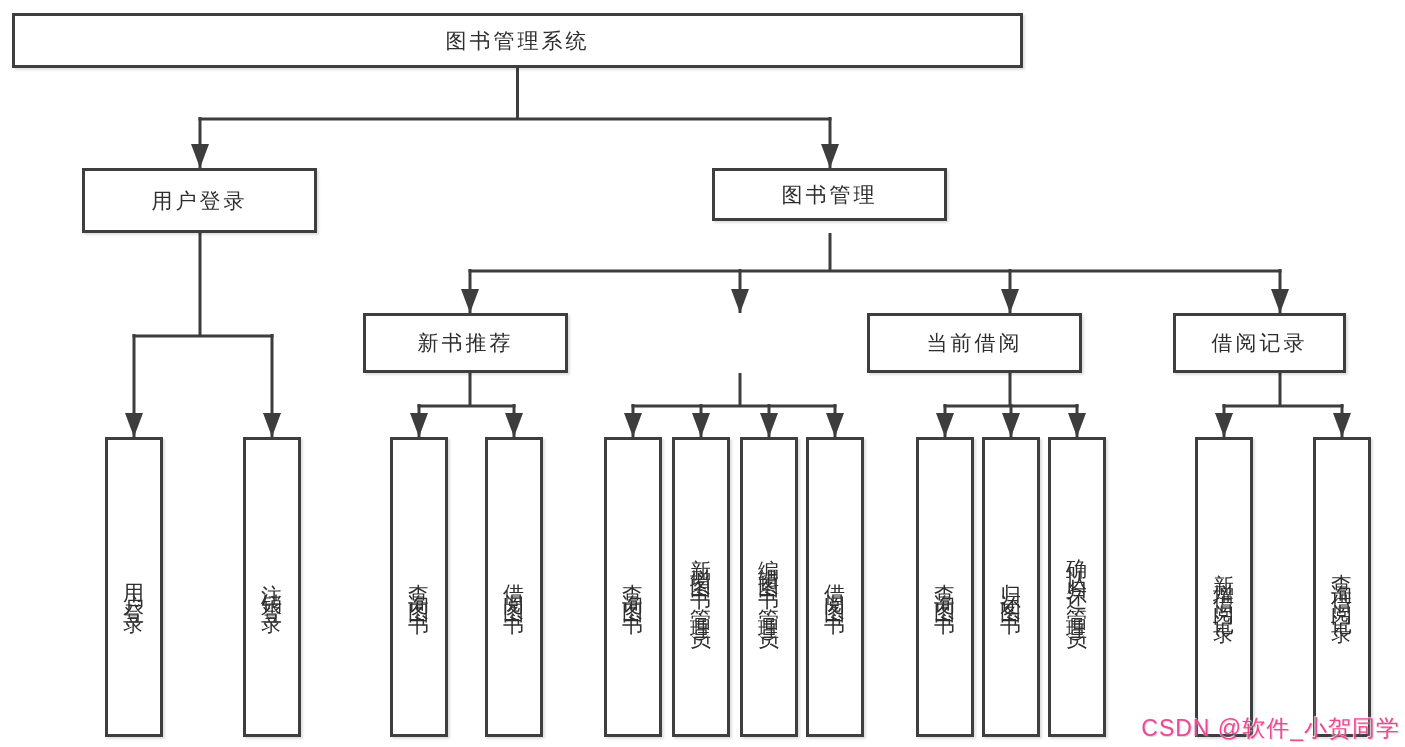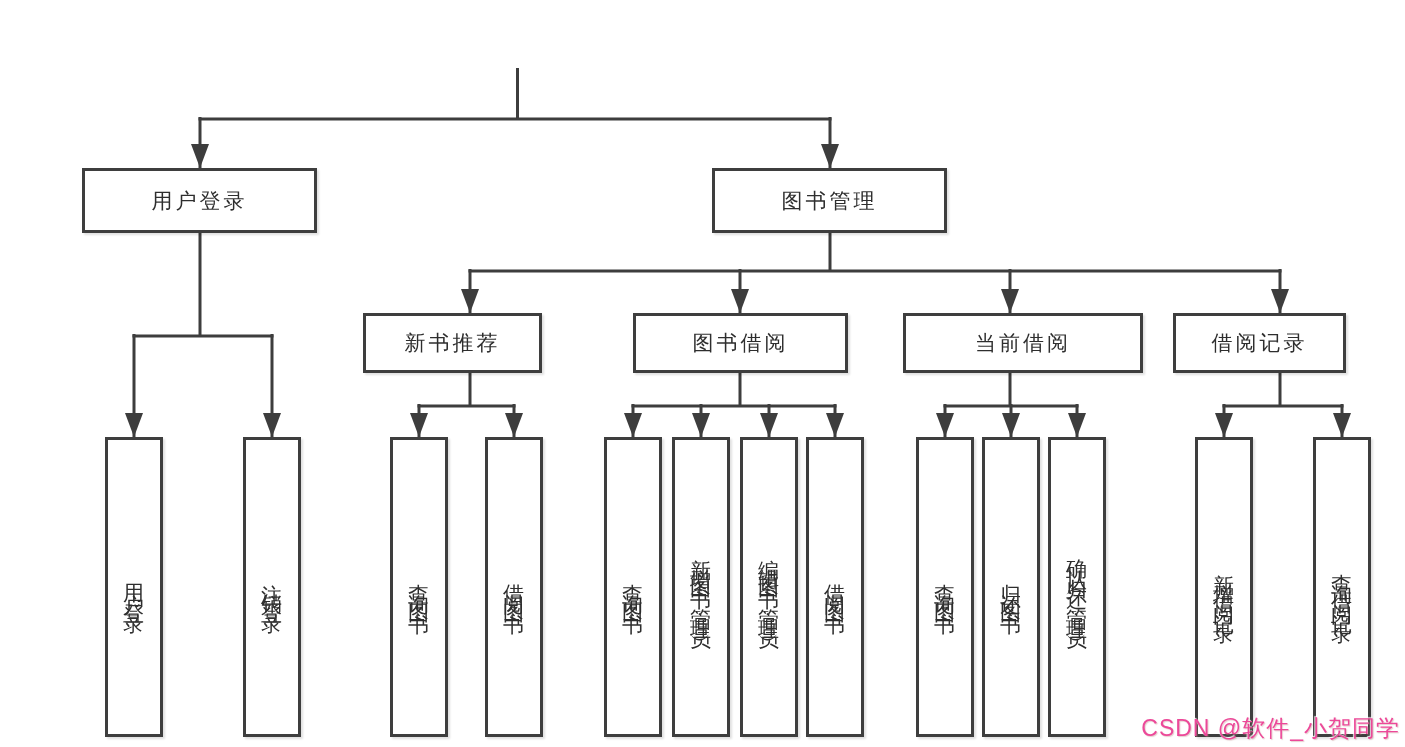--- a/index.html
+++ b/index.html
@@ -118,27 +118,27 @@
     </g>
 
     <g>
       <line x1="1280" y1="373" x2="1280" y2="406"></line>
       <line x1="1222.5" y1="406" x2="1343.5" y2="406"></line>
       <line x1="1224" y1="404" x2="1224" y2="437" marker-end="url(#ah)"></line>
       <line x1="1342" y1="404" x2="1342" y2="437" marker-end="url(#ah)"></line>
     </g>
   </svg>
 
+  <div class="node" style="left:12px; top:13px; width:1011px; height:55px;">图书管理系统</div>
 
   <div class="node" style="left:82px; top:168px; width:235px; height:65px;">用户登录</div>
-  <div class="node" style="left:712px; top:168px; width:235px; height:65px;">图书管理</div>
+  <div class="node" style="left:712px; top:168px; width:235px; height:53px;">图书管理</div>
 
-  <div class="node" style="left:363px; top:313px; width:179px; height:60px;">新书推荐</div>
-  <div class="node" style="left:633px; top:313px; width:215px; height:60px;">图书借阅</div>
-  <div class="node" style="left:903px; top:313px; width:240px; height:60px;">当前借阅</div>
+  <div class="node" style="left:363px; top:313px; width:205px; height:60px;">新书推荐</div>
+  <div class="node" style="left:867px; top:313px; width:215px; height:60px;">当前借阅</div>
   <div class="node" style="left:1173px; top:313px; width:173px; height:60px;">借阅记录</div>
 
   <div class="leaf" style="left:105px;">
     <span class="vlabel">用户登录</span>
   </div>
   <div class="leaf" style="left:243px;">
     <span class="vlabel">注销登录</span>
   </div>
 
   <div class="leaf" style="left:390px;">

